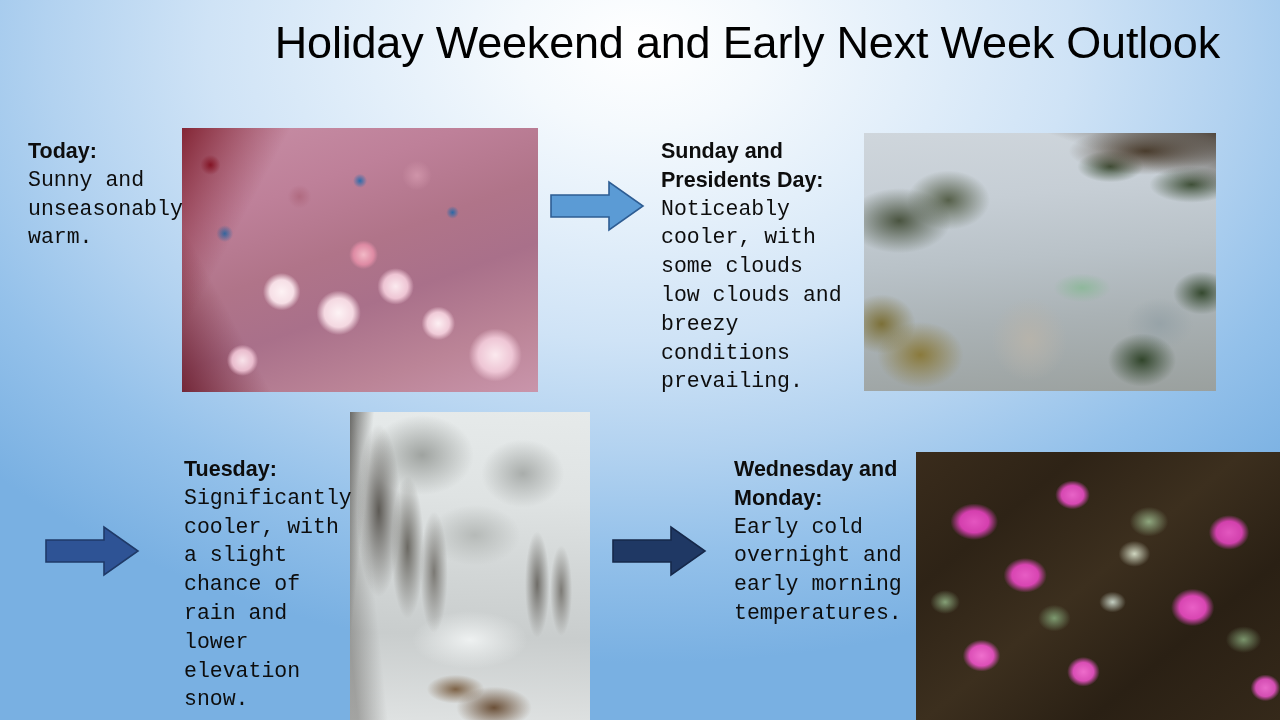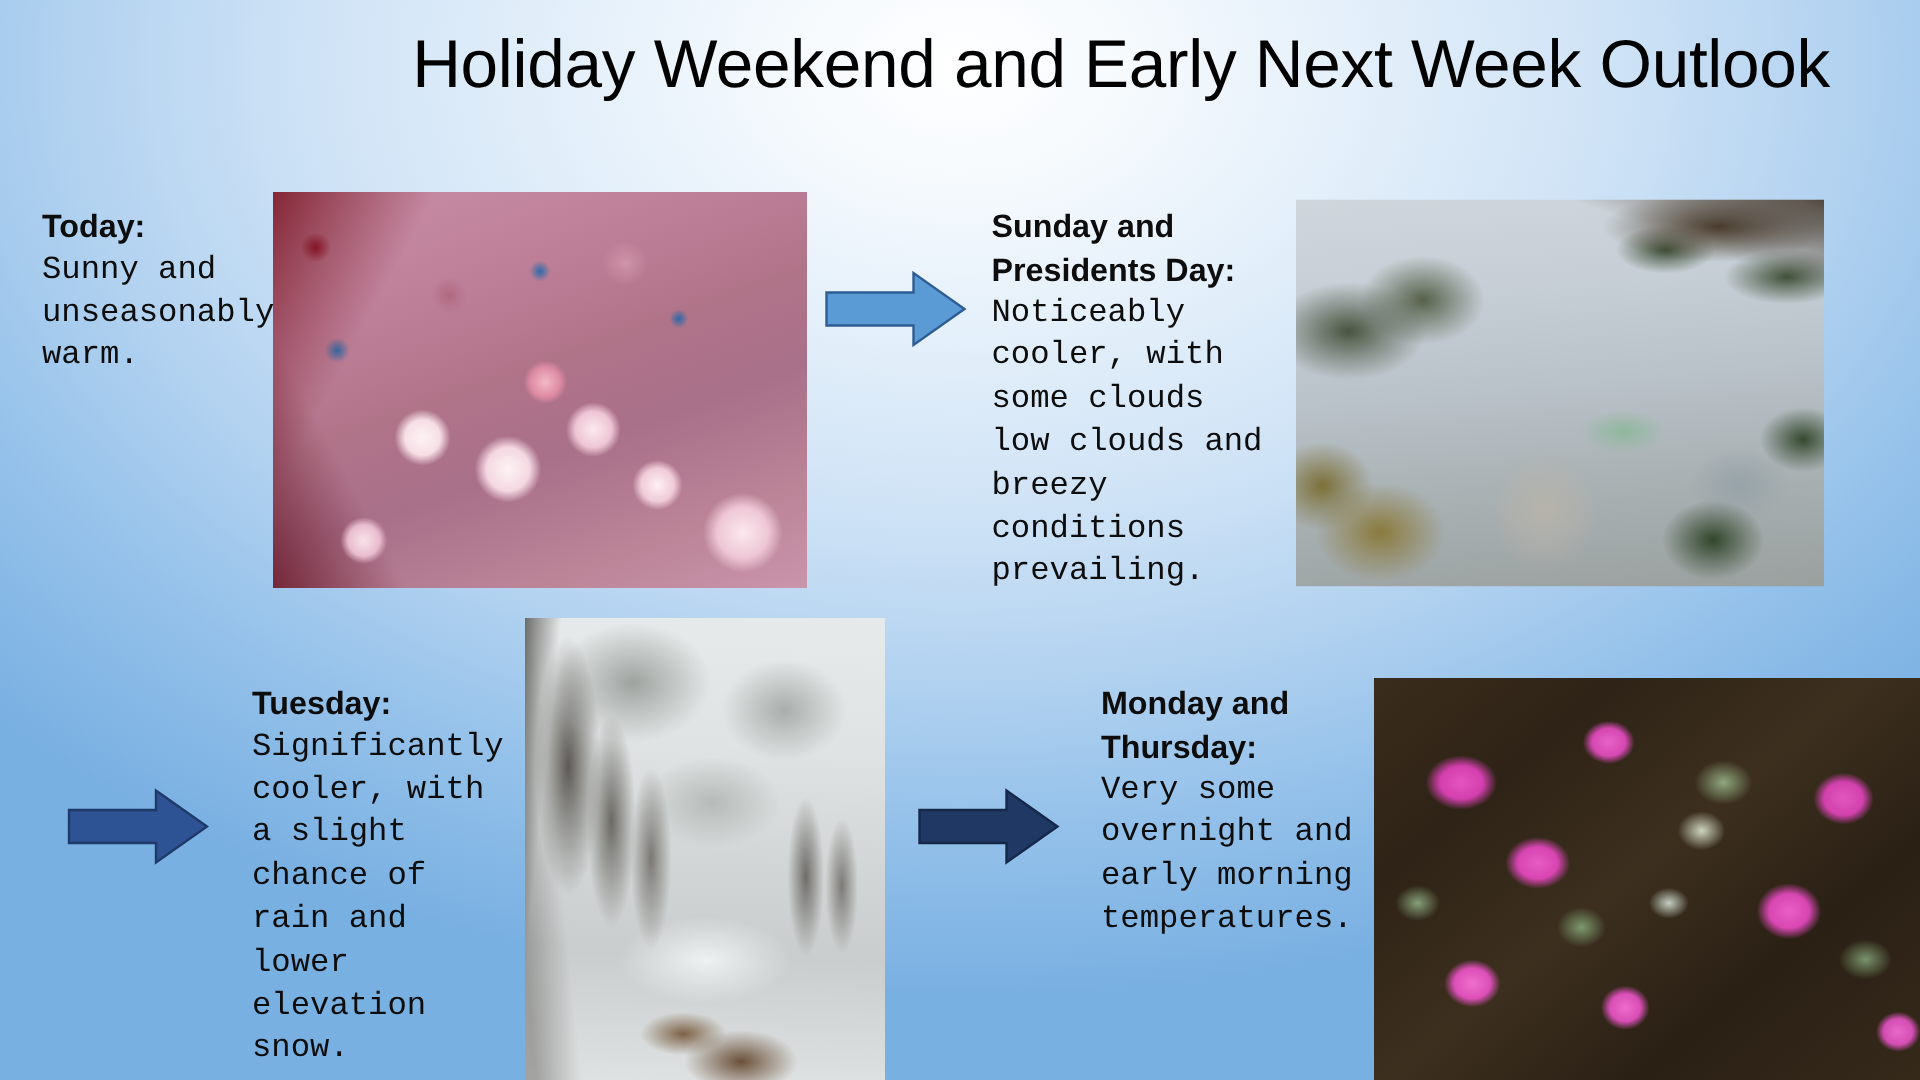--- a/index.html
+++ b/index.html
@@ -161,21 +161,21 @@
     white-space: pre-line;
   }
   .textblock .body {
     display: block;
     white-space: pre-line;
     font-family: Liberation Mono, monospace;
   }
 
   #text-today     { left: 28px;  top: 137px; width: 152px; }
   #text-sunday    { left: 661px; top: 137px; width: 188px; }
-  #text-tuesday   { left: 168px; top: 455px; width: 175px; }
+  #text-tuesday   { left: 184px; top: 455px; width: 175px; }
   #text-wednesday { left: 734px; top: 455px; width: 178px; }
   #text-tuesday .lead { text-align: left; }
 </style>
 </head>
 <body>
 
 <div id="slide">
 
   <div id="title">Holiday Weekend and Early Next Week Outlook</div>
 
@@ -222,17 +222,17 @@
     <span class="lead">Sunday and Presidents Day:</span>
     <span class="body">Noticeably cooler, with some clouds low clouds and breezy conditions prevailing.</span>
   </div>
 
   <div class="textblock" id="text-tuesday">
     <span class="lead">Tuesday:</span>
     <span class="body">Significantly cooler, with a slight chance of rain and lower elevation snow.</span>
   </div>
 
   <div class="textblock" id="text-wednesday">
-    <span class="lead">Monday and Thursday:</span>
-    <span class="body">Very some overnight and early morning temperatures.</span>
+    <span class="lead">Wednesday and Monday:</span>
+    <span class="body">Early cold overnight and early morning temperatures.</span>
   </div>
 
 </div>
 
 </body></html>

